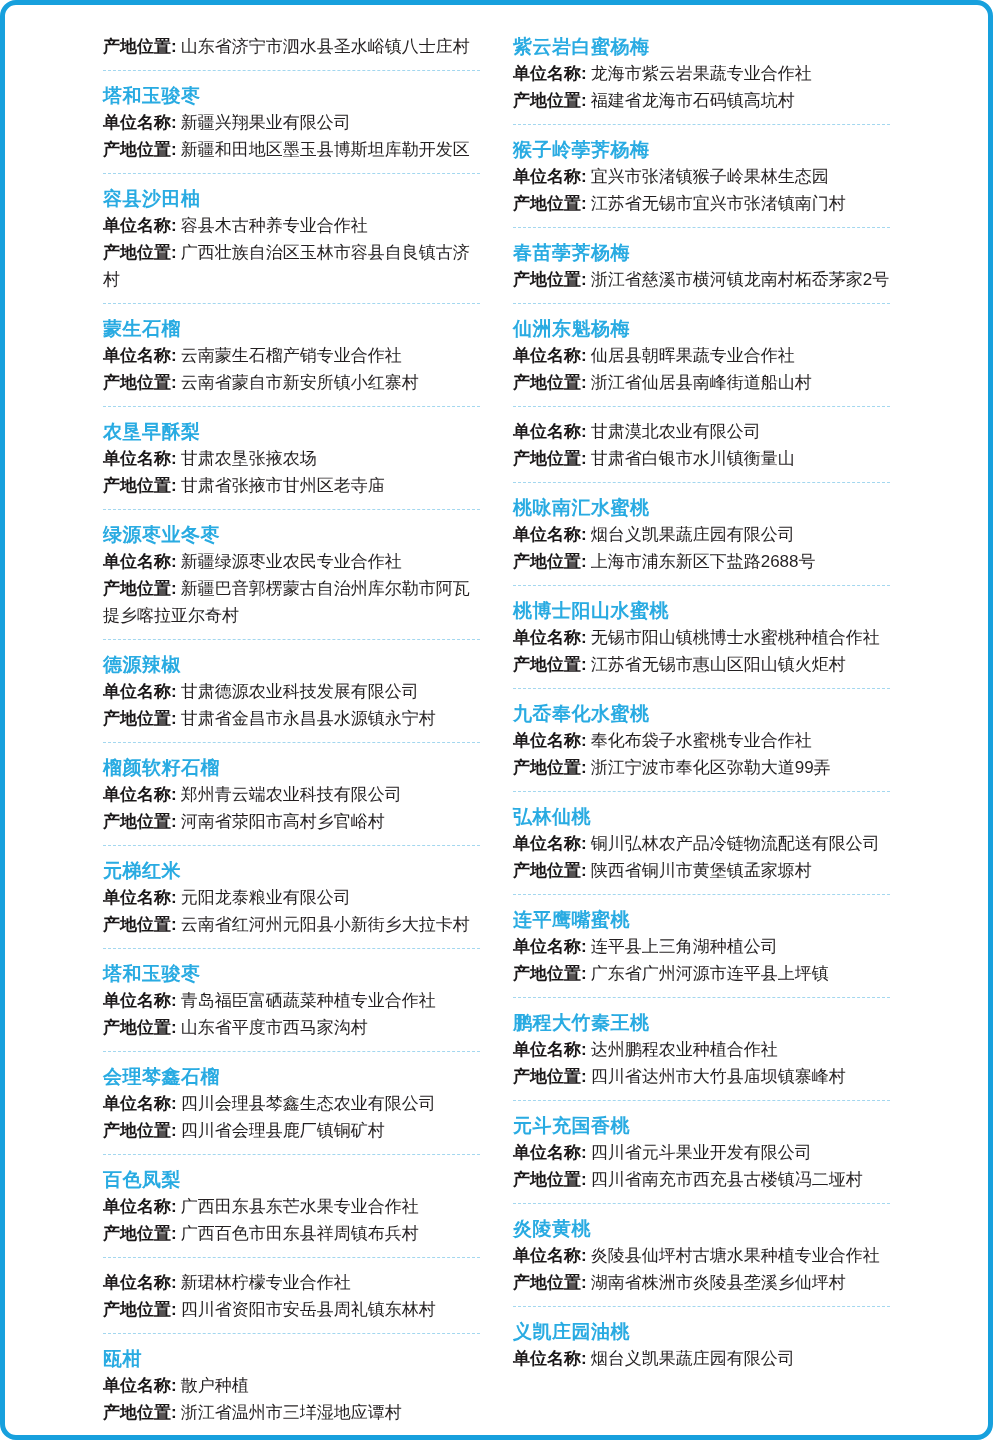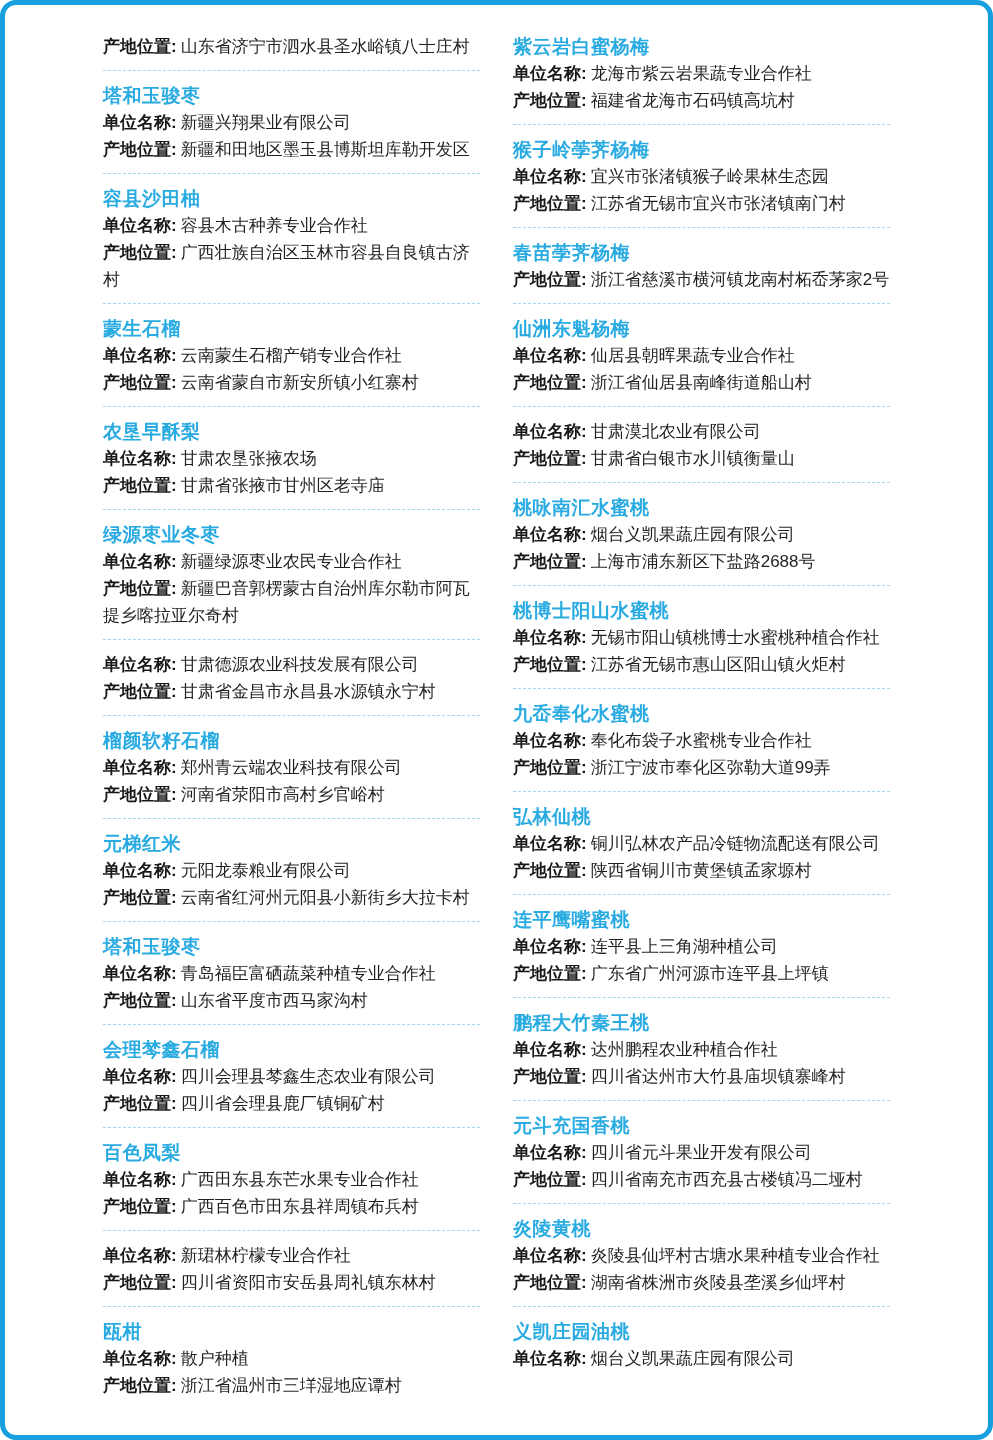--- a/index.html
+++ b/index.html
@@ -84,20 +84,21 @@
           <div class="entry-title">农垦早酥梨</div>
           <div class="line"><span class="label">单位名称:</span><span>甘肃农垦张掖农场</span></div>
           <div class="line"><span class="label">产地位置:</span><span>甘肃省张掖市甘州区老寺庙</span></div>
         </div>
         <div class="entry">
           <div class="entry-title">绿源枣业冬枣</div>
           <div class="line"><span class="label">单位名称:</span><span>新疆绿源枣业农民专业合作社</span></div>
           <div class="line"><span class="label">产地位置:</span><span>新疆巴音郭楞蒙古自治州库尔勒市阿瓦提乡喀拉亚尔奇村</span></div>
         </div>
         <div class="entry">
+          <div class="entry-title">德源辣椒</div>
           <div class="line"><span class="label">单位名称:</span><span>甘肃德源农业科技发展有限公司</span></div>
           <div class="line"><span class="label">产地位置:</span><span>甘肃省金昌市永昌县水源镇永宁村</span></div>
         </div>
         <div class="entry">
           <div class="entry-title">榴颜软籽石榴</div>
           <div class="line"><span class="label">单位名称:</span><span>郑州青云端农业科技有限公司</span></div>
           <div class="line"><span class="label">产地位置:</span><span>河南省荥阳市高村乡官峪村</span></div>
         </div>
         <div class="entry">
           <div class="entry-title">元梯红米</div>

